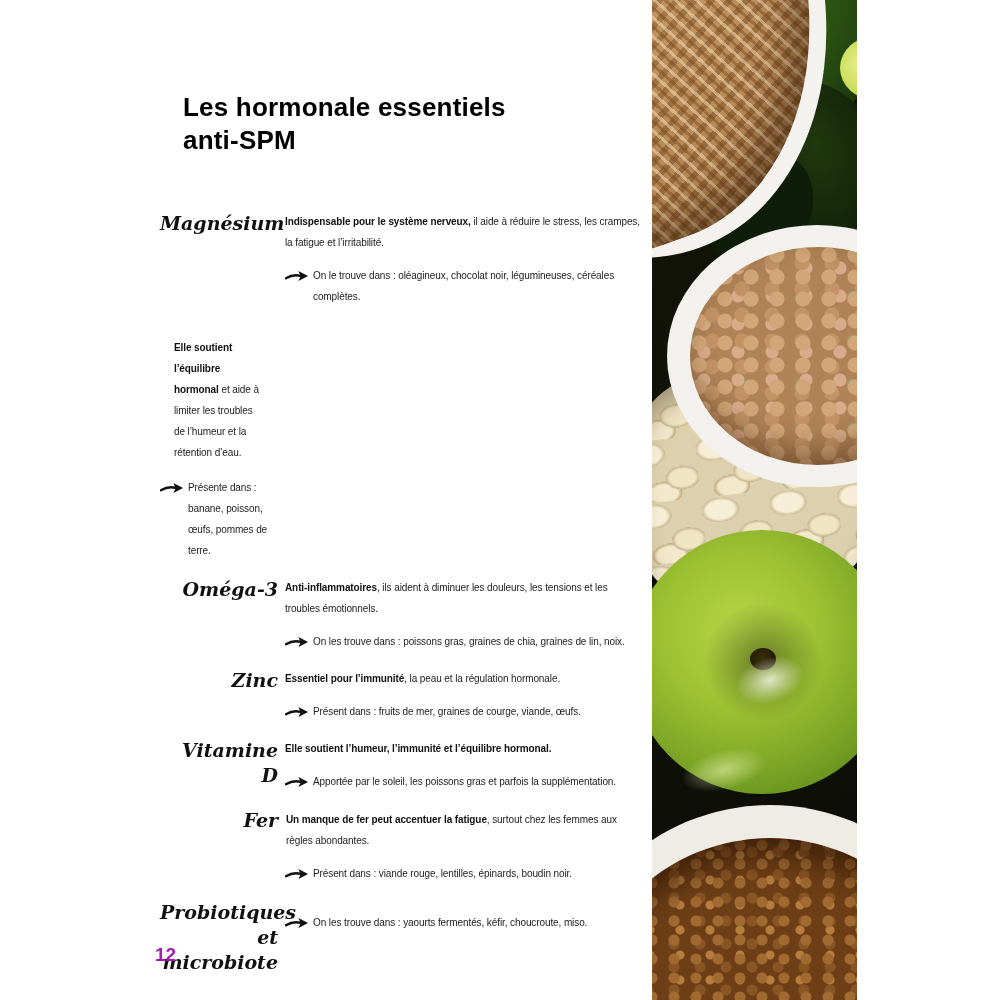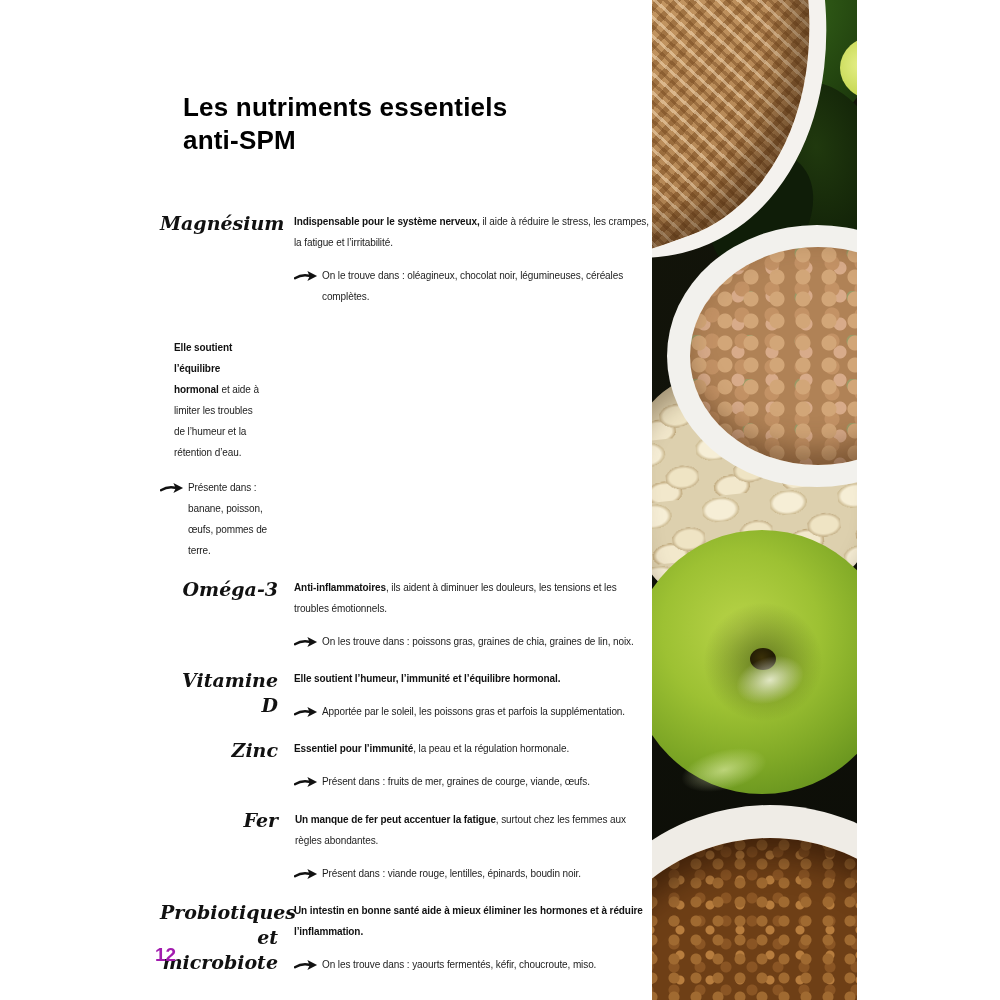--- a/index.html
+++ b/index.html
@@ -12,21 +12,21 @@
   .page-title{
     position:absolute;left:183px;top:74px;
     font-family:"Liberation Sans",sans-serif;
     font-weight:800;font-size:26px;line-height:33px;
     color:#000;white-space:pre-line;letter-spacing:.2px;
   }
   .content{
     position:absolute;left:160px;top:211px;width:492px;
   }
   .section{
-    display:grid;grid-template-columns:118px 358px;column-gap:16px;
+    display:grid;grid-template-columns:118px 358px;column-gap:7px;
     margin-bottom:16px;
   }
   .nutrient-label{
     text-align:right;
     font-family:"DejaVu Serif",cursive;
     font-style:italic;font-weight:700;
     font-size:19px;line-height:25px;color:#111;
     padding-top:0px;
   }
   .body-text{
@@ -108,21 +108,21 @@
     background-image:
       radial-gradient(circle at 8px 7px,#a06a31 0 5px,rgba(0,0,0,0) 6px),
       radial-gradient(circle at 18px 14px,#8a5524 0 5px,rgba(0,0,0,0) 6px),
       radial-gradient(circle at 12px 17px,#b77d3e 0 4px,rgba(0,0,0,0) 5px);
     background-size:22px 19px,26px 23px,30px 25px;
     box-shadow:inset 0 16px 32px rgba(30,12,2,.6);}
 </style>
 </head>
 <body>
 
-<h1 class="page-title">Les nutriments essentiels
+<h1 class="page-title">Les hormonale essentiels
 anti-SPM</h1>
 
 <div class="content">
 
   <div class="section">
     <div class="nutrient-label">Magnésium</div>
     <div class="body-text">
       <p style="margin:0"><span class="lead">Indispensable pour le système nerveux,</span><span> il aide à réduire le stress, les crampes, la fatigue et l’irritabilité.</span></p>
       <div class="src">
         <span class="arrow-wrap">
@@ -161,71 +161,70 @@
               <path d="M1 11 C6 8,11 7,16.5 8.3" fill="none" stroke="#111" stroke-width="2.6" stroke-linecap="round"></path>
               <path d="M14.5 3.2 L25 8.6 L14.5 14 L17 8.8 Z" fill="#111"></path>
             </svg>
         </span>
         <span class="src-text">On les trouve dans : poissons gras, graines de chia, graines de lin, noix.</span>
       </div>
     </div>
   </div>
 
   <div class="section">
+    <div class="nutrient-label">Zinc</div>
+    <div class="body-text">
+      <p style="margin:0"><span class="lead">Essentiel pour l’immunité</span><span>, la peau et la régulation hormonale.</span></p>
+      <div class="src">
+        <span class="arrow-wrap">
+          <svg width="24" height="15" viewBox="0 0 26 16">
+              <path d="M1 11 C6 8,11 7,16.5 8.3" fill="none" stroke="#111" stroke-width="2.6" stroke-linecap="round"></path>
+              <path d="M14.5 3.2 L25 8.6 L14.5 14 L17 8.8 Z" fill="#111"></path>
+            </svg>
+        </span>
+        <span class="src-text">Présent dans : fruits de mer, graines de courge, viande, œufs.</span>
+      </div>
+    </div>
+  </div>
+
+  <div class="section">
     <div class="nutrient-label">Vitamine D</div>
     <div class="body-text">
       <p style="margin:0"><span class="lead">Elle soutient l’humeur, l’immunité et l’équilibre hormonal.</span><span></span></p>
       <div class="src">
         <span class="arrow-wrap">
           <svg width="24" height="15" viewBox="0 0 26 16">
               <path d="M1 11 C6 8,11 7,16.5 8.3" fill="none" stroke="#111" stroke-width="2.6" stroke-linecap="round"></path>
               <path d="M14.5 3.2 L25 8.6 L14.5 14 L17 8.8 Z" fill="#111"></path>
             </svg>
         </span>
         <span class="src-text">Apportée par le soleil, les poissons gras et parfois la supplémentation.</span>
       </div>
     </div>
   </div>
 
   <div class="section">
-    <div class="nutrient-label">Zinc</div>
-    <div class="body-text">
-      <p style="margin:0"><span class="lead">Essentiel pour l’immunité</span><span>, la peau et la régulation hormonale.</span></p>
-      <div class="src">
-        <span class="arrow-wrap">
-          <svg width="24" height="15" viewBox="0 0 26 16">
-              <path d="M1 11 C6 8,11 7,16.5 8.3" fill="none" stroke="#111" stroke-width="2.6" stroke-linecap="round"></path>
-              <path d="M14.5 3.2 L25 8.6 L14.5 14 L17 8.8 Z" fill="#111"></path>
-            </svg>
-        </span>
-        <span class="src-text">Présent dans : fruits de mer, graines de courge, viande, œufs.</span>
-      </div>
-    </div>
-  </div>
-
-  <div class="section">
     <div class="nutrient-label">Fer</div>
     <div class="body-text">
       <p style="margin:1px"><span class="lead">Un manque de fer peut accentuer la fatigue</span><span>, surtout chez les femmes aux règles abondantes.</span></p>
       <div class="src">
         <span class="arrow-wrap">
           <svg width="24" height="15" viewBox="0 0 26 16">
               <path d="M1 11 C6 8,11 7,16.5 8.3" fill="none" stroke="#111" stroke-width="2.6" stroke-linecap="round"></path>
               <path d="M14.5 3.2 L25 8.6 L14.5 14 L17 8.8 Z" fill="#111"></path>
             </svg>
         </span>
         <span class="src-text">Présent dans : viande rouge, lentilles, épinards, boudin noir.</span>
       </div>
     </div>
   </div>
 
   <div class="section">
     <div class="nutrient-label">Probiotiques et microbiote</div>
     <div class="body-text">
-      <p style="margin:0"><span class="lead">Un intestin en bonne santé aide à mieux éliminer les hormones et à réduire l’inflammation.</span><span></span></p>
       <div class="src">
         <span class="arrow-wrap">
           <svg width="24" height="15" viewBox="0 0 26 16">
               <path d="M1 11 C6 8,11 7,16.5 8.3" fill="none" stroke="#111" stroke-width="2.6" stroke-linecap="round"></path>
               <path d="M14.5 3.2 L25 8.6 L14.5 14 L17 8.8 Z" fill="#111"></path>
             </svg>
         </span>
         <span class="src-text">On les trouve dans : yaourts fermentés, kéfir, choucroute, miso.</span>
       </div>
     </div>

